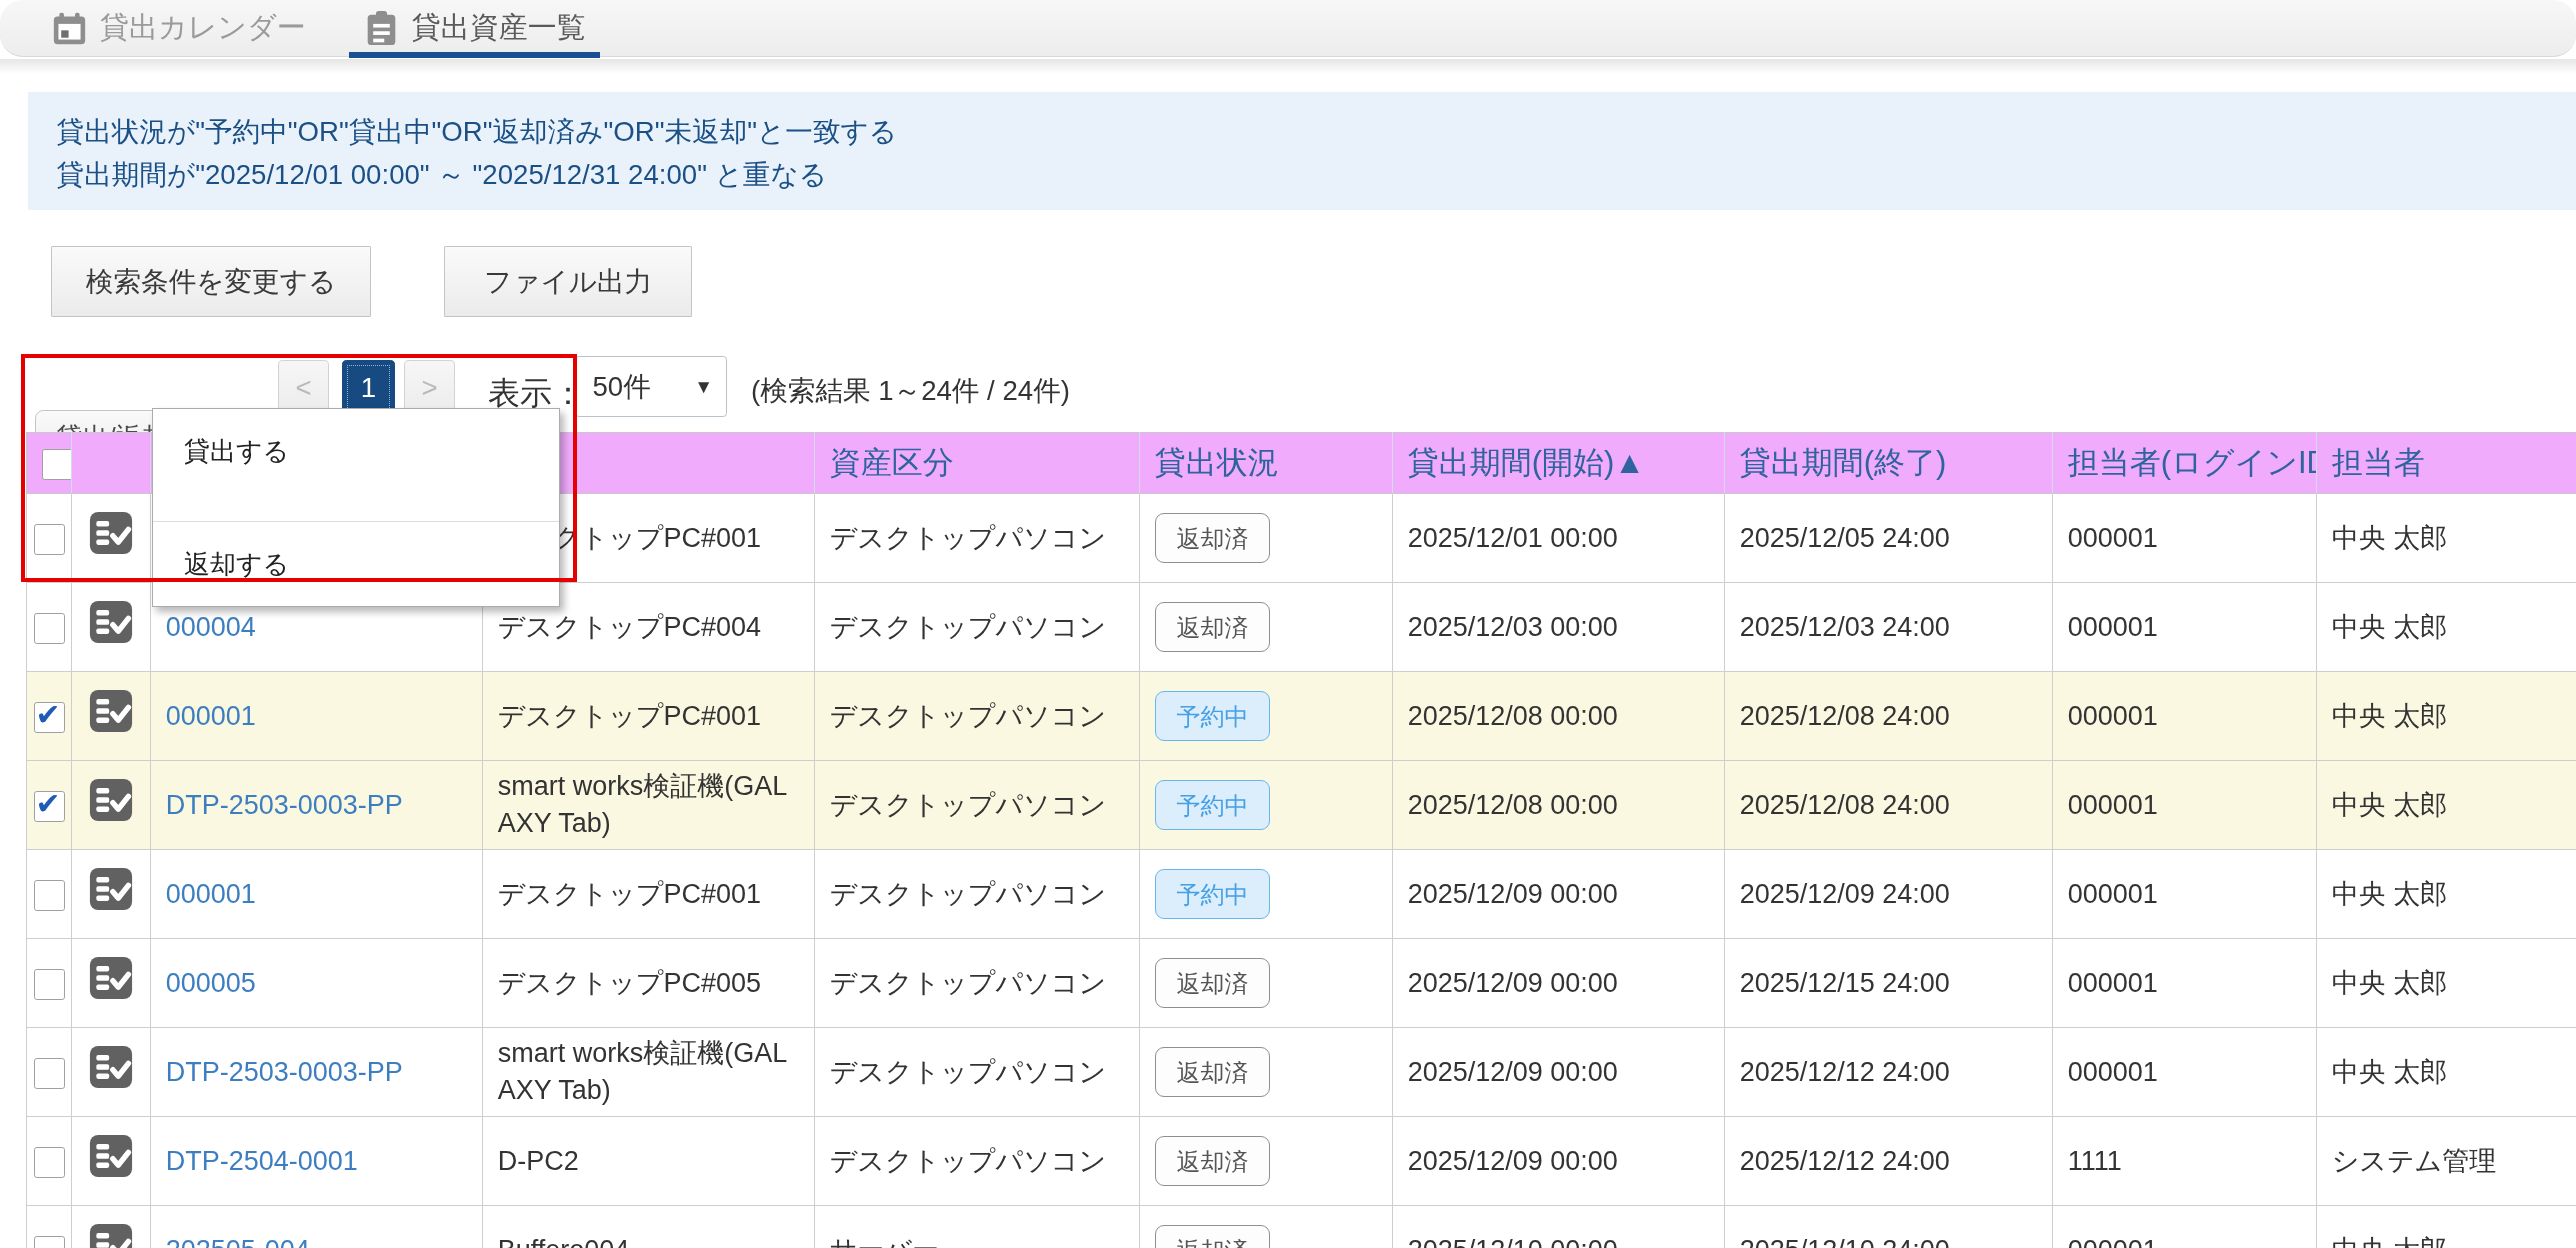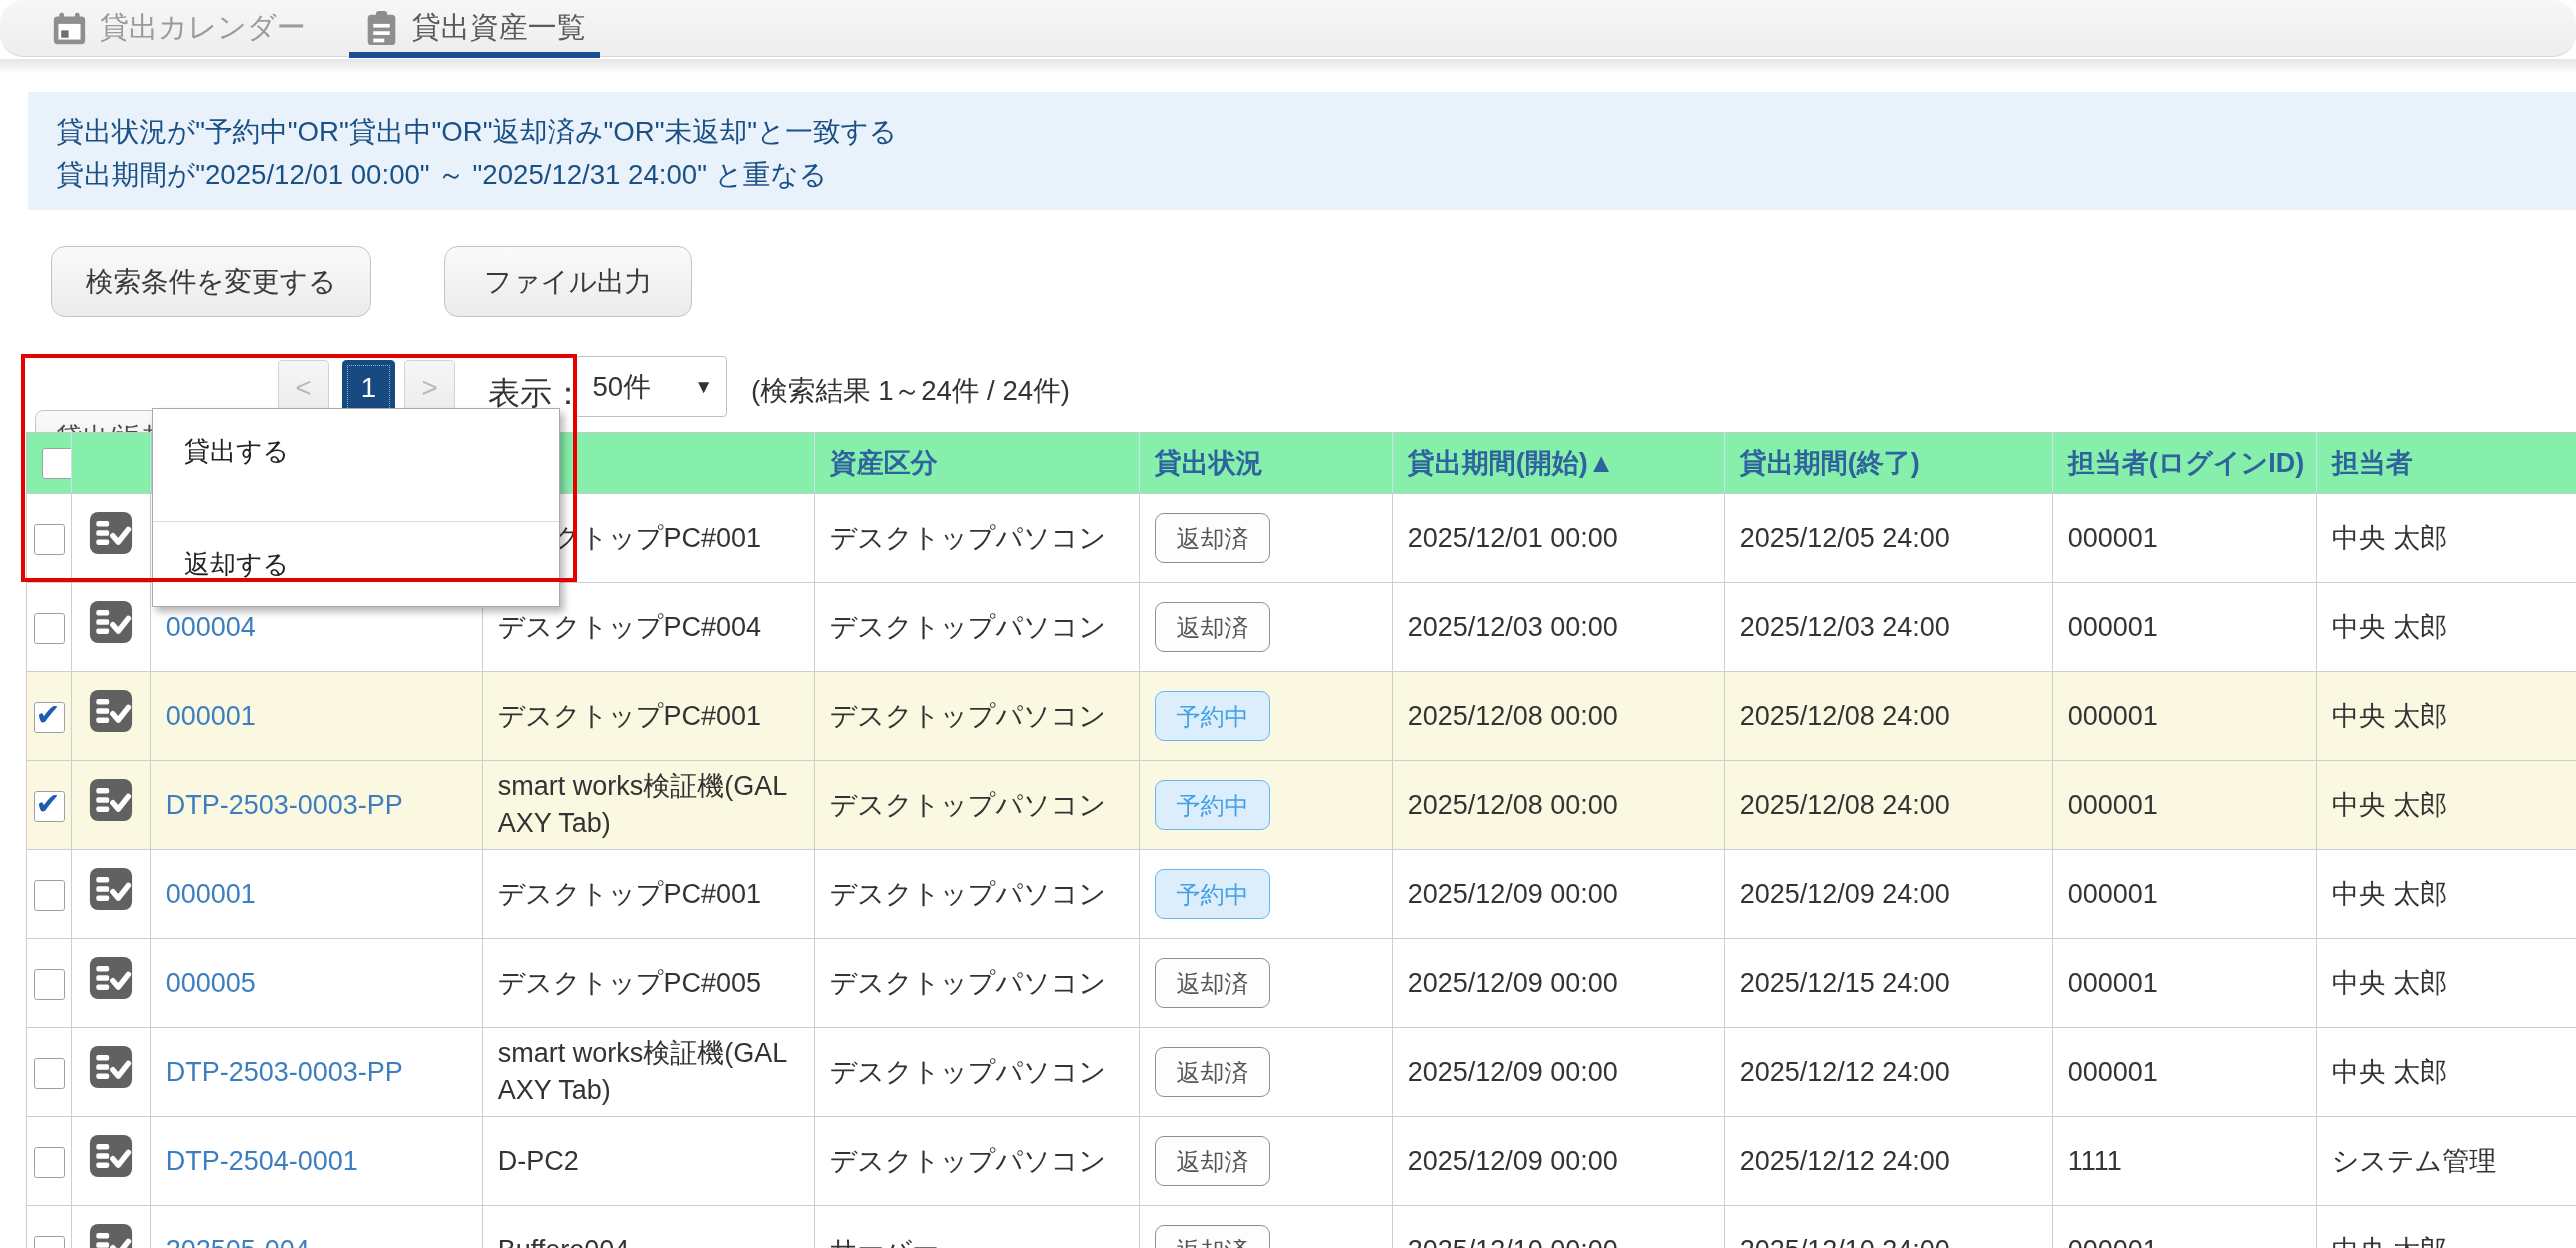--- a/index.html
+++ b/index.html
@@ -17,21 +17,21 @@
   .tab.active{color:#5a5a5a;}
   .tab.active .underline{position:absolute;left:14.7px;right:14.7px;bottom:-1.8px;height:6.4px;background:#1b4f93;}
   .tab .ticon{display:inline-flex;}
 
   
   .infobox{position:absolute;left:27.6px;top:92px;width:2548px;height:118px;background:#e9f2fb;
            box-sizing:border-box;padding:18.4px 0 0 29px;font-size:27.6px;color:#1b5086;line-height:43px;}
 
   
   .gbtn{position:absolute;background:linear-gradient(#fafafa,#ebebeb);border:0.9px solid #c4c4c4;
-        border-radius:14px;font-size:27.6px;color:#3a3a3a;cursor:pointer;
+        border-radius:1px;font-size:27.6px;color:#3a3a3a;cursor:pointer;
         font-family:"Liberation Sans","DejaVu Sans",sans-serif;}
   #btn-search{left:51px;top:246px;width:320px;height:71px;}
   #btn-file{left:444px;top:246px;width:248px;height:71px;}
   #btn-bulk{left:35px;top:366px;width:176px;height:55px;font-size:26px;color:#4a4a4a;border-radius:8.3px;margin-top:44px;}
   #btn-bulk .caret{font-size:20px;color:#333;margin-left:1.8px;}
 
   
   .pbtn{position:absolute;top:360px;height:55px;background:linear-gradient(#f6f6f6,#ececec);
         border:0.9px solid #d2d2d2;border-radius:4.6px;color:#b9b9b9;font-size:27.6px;cursor:pointer;
         font-family:"Liberation Sans","DejaVu Sans",sans-serif;}
@@ -42,21 +42,21 @@
   .disp-label{position:absolute;left:488px;top:372px;font-size:32px;color:#333;}
   .select{position:absolute;left:575px;top:356px;width:152px;height:61px;background:#fff;
           border:0.9px solid #b9c2cb;border-radius:3.7px;box-sizing:border-box;cursor:pointer;
           display:flex;align-items:center;justify-content:space-between;
           padding:0 13px 0 16.5px;font-size:27.6px;color:#333;}
   .select .caret{font-size:19px;color:#333;}
   .result{position:absolute;left:751px;top:372px;font-size:27.6px;color:#333;}
 
   
   .tbl{position:absolute;left:26px;top:432px;width:2550px;border-collapse:collapse;table-layout:fixed;}
-  .tbl th{height:60px;background:#86efac;color:#2f639e;font-weight:bold;font-size:27px;
+  .tbl th{height:60px;background:#f0abfc;color:#2f639e;font-weight:normal;font-size:31px;
           text-align:left;padding:0 0 0 14.7px;border:0.9px solid #c9c9c9;border-right:0.9px solid #d2dde8;
           cursor:pointer;white-space:nowrap;overflow:hidden;}
   .tbl td{height:77px;background:#fff;border:0.9px solid #cecece;font-size:27px;color:#333;
           padding:5.5px 11px 5.5px 14.7px;vertical-align:middle;word-break:break-all;line-height:37px;
           overflow:hidden;}
   .tbl tr.hl td{background:#fbf8e1;}
   .tbl td.ccell{text-align:center;padding:5.5px 3.7px;}
   .link{color:#3c7ec0;cursor:pointer;}
   .badge{display:inline-block;min-width:84px;text-align:center;padding:8.3px 14.7px;border-radius:9px;
          font-size:24px;line-height:31px;}

